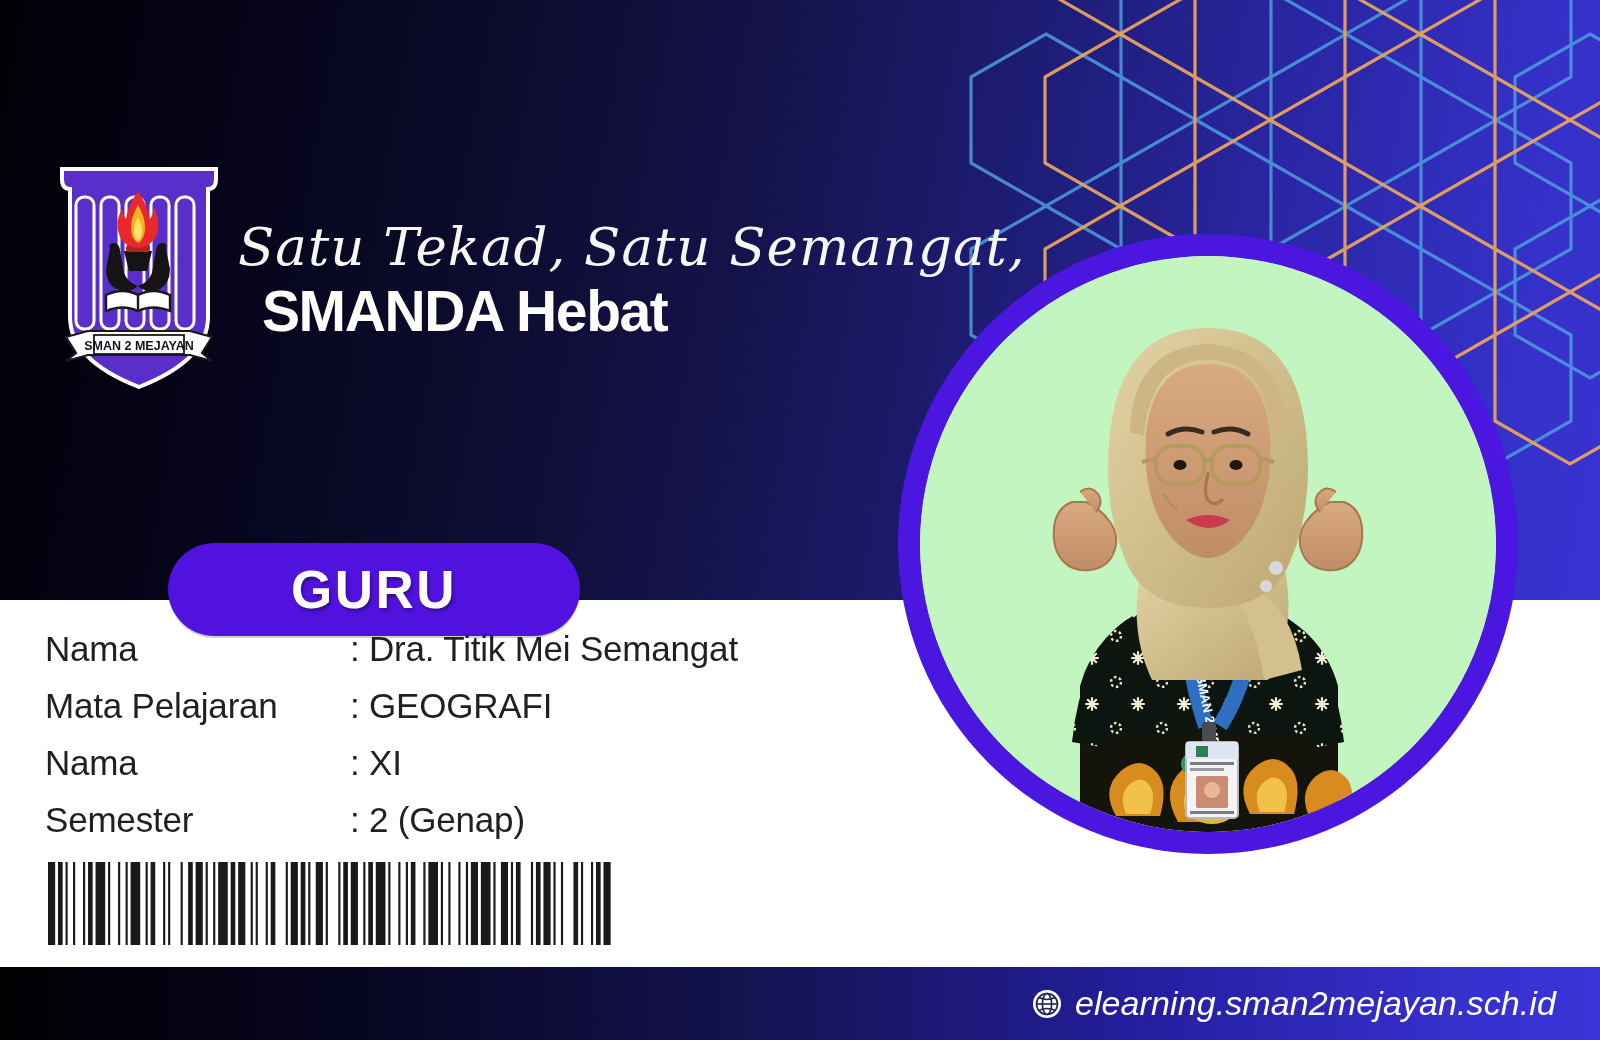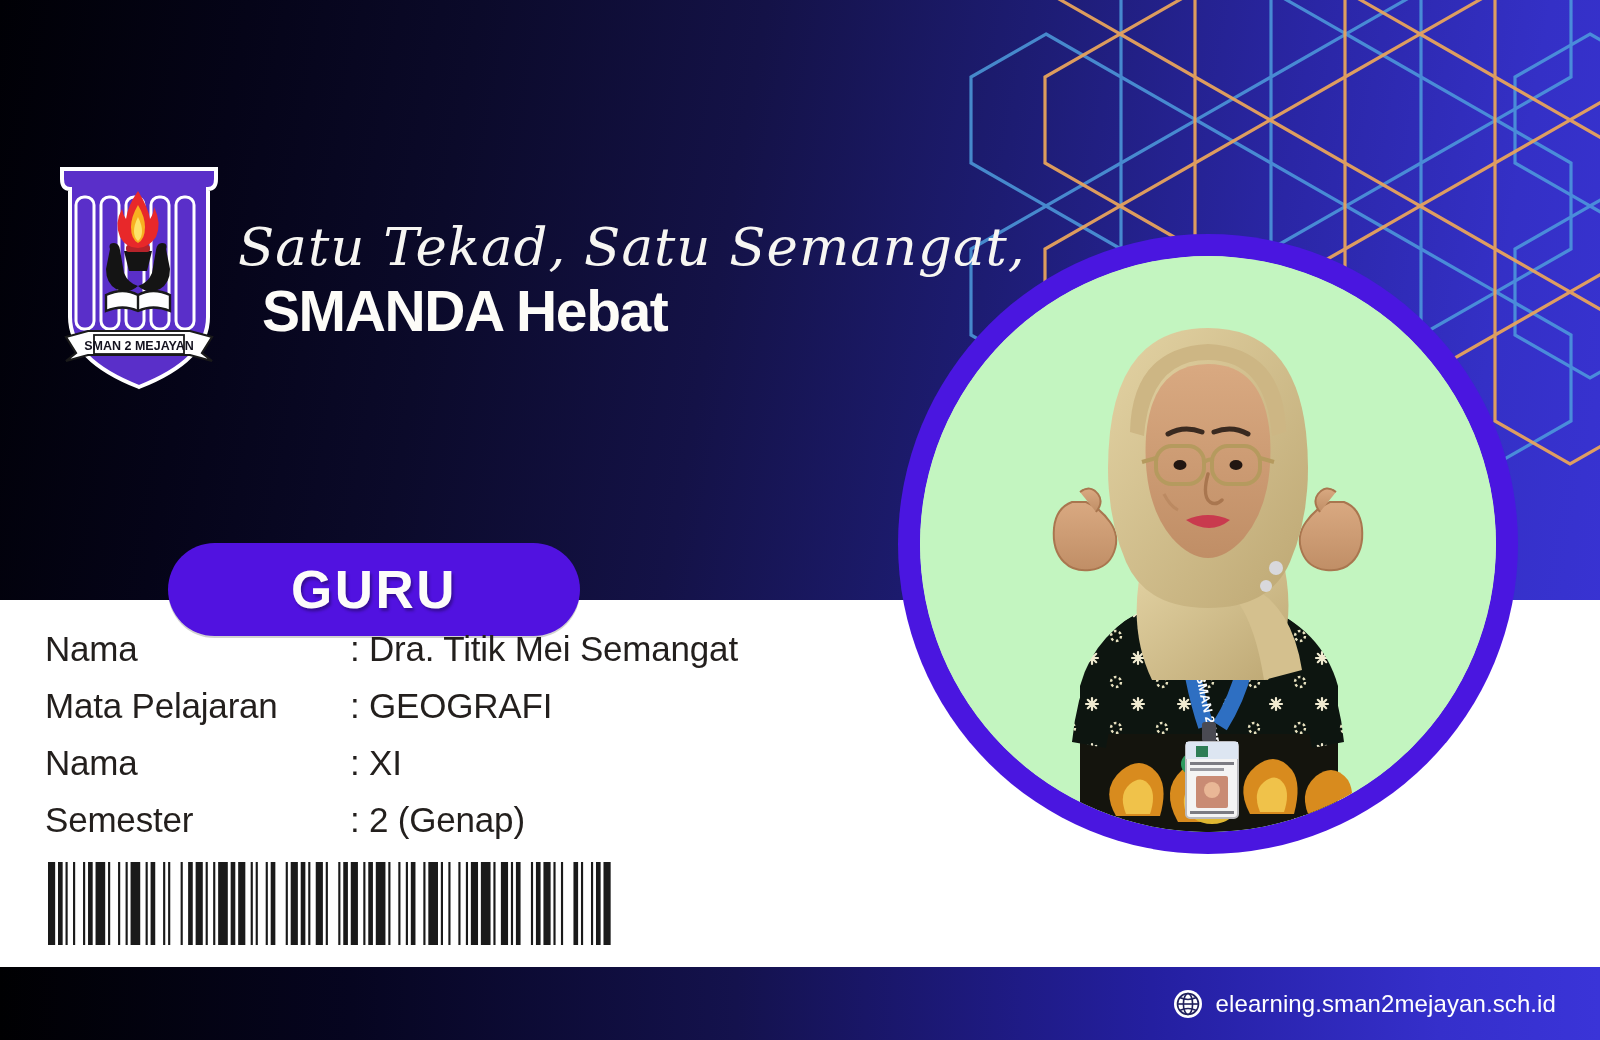--- a/index.html
+++ b/index.html
@@ -25,21 +25,21 @@
   }
   
   .bottom-bar{
     position:absolute;left:0;top:967px;width:1600px;height:73px;
     background:linear-gradient(90deg,#000002 0%,#060520 22%,#14124d 46%,#241fa0 72%,#352fcb 90%,#3a34d8 100%);
   }
   .bottom-inner{
     position:absolute;right:44px;top:0;height:73px;display:flex;align-items:center;gap:40px;
   }
   .foot-item{display:flex;align-items:center;gap:13px;}
-  .foot-item span{color:#fff;font-size:24px;letter-spacing:.1px;white-space:nowrap;}
+  .foot-item span{color:#fff;font-size:34px;letter-spacing:.1px;white-space:nowrap;font-style:italic;}
   .ico{width:30px;height:30px;flex:0 0 30px;display:block;}
   
   .logo{position:absolute;left:48px;top:155px;width:182px;height:240px;}
   
   .tagline1{
     position:absolute;left:238px;top:216px;color:#f7f6f2;
     font-family:"DejaVu Serif",serif;font-style:italic;font-size:53px;
     letter-spacing:1px;white-space:nowrap;
   }
   .tagline2{

